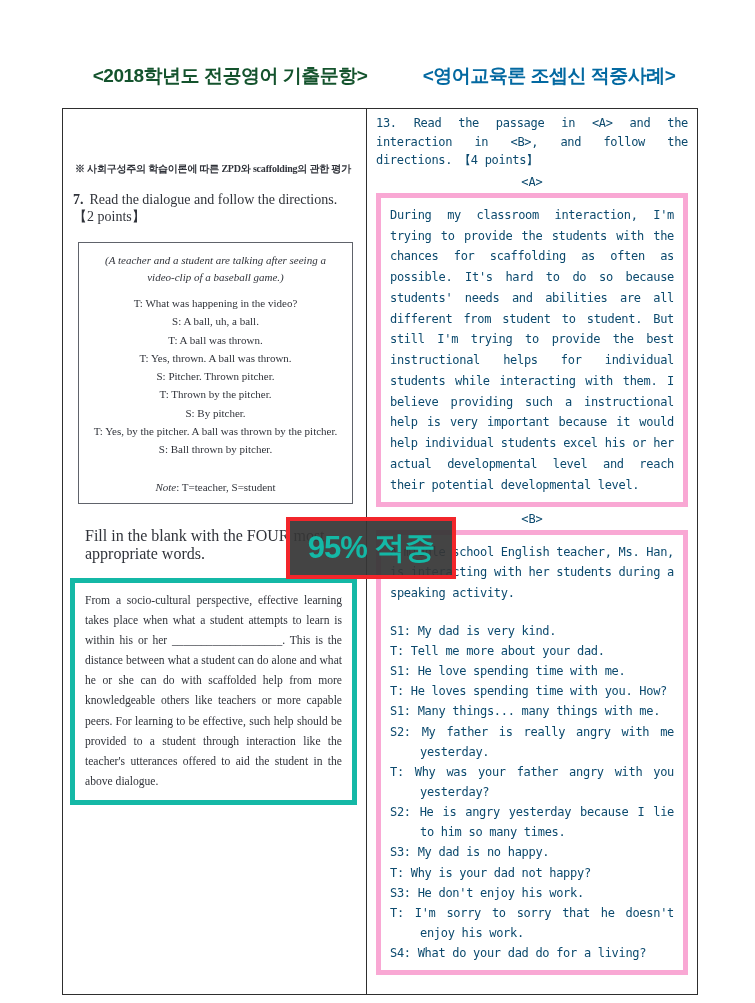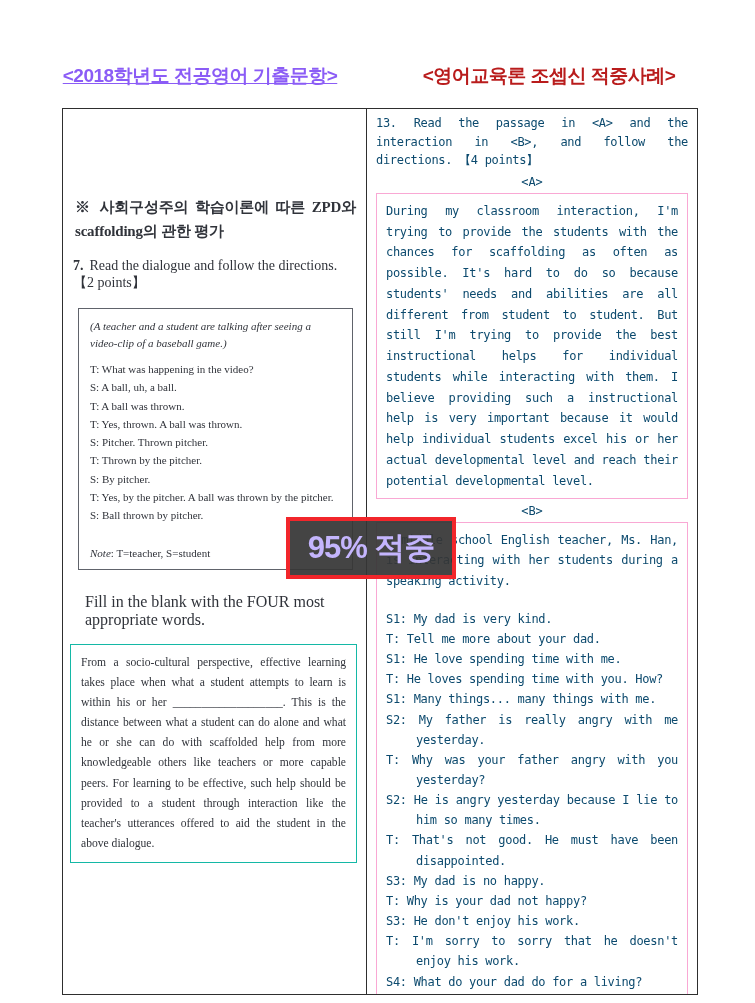--- a/index.html
+++ b/index.html
@@ -4,57 +4,57 @@
 <style>
   html,body{margin:0;padding:0;}
   body{
     width:755px;height:1003px;position:relative;background:#ffffff;
     font-family:"Liberation Serif","DejaVu Serif",serif;color:#30333a;
     overflow:hidden;
   }
   
   .hdr{position:absolute;top:63px;font-family:"Liberation Sans","DejaVu Sans",sans-serif;
        font-weight:bold;font-size:19px;letter-spacing:-0.5px;text-align:center;white-space:nowrap;}
-  .hdr-left{left:48px;width:304px;color:#8b5cf6;text-decoration:underline;}
-  .hdr-right{left:398px;width:302px;color:#b91c1c;}
+  .hdr-left{left:78px;width:304px;color:#14532d;}
+  .hdr-right{left:398px;width:302px;color:#0369a1;}
   
   .sheet{position:absolute;left:62px;top:108px;width:636px;height:887px;
          border:1px solid #2e2e2e;display:flex;box-sizing:border-box;background:#fff;}
   .col-left{width:304px;border-right:1px solid #2e2e2e;box-sizing:border-box;overflow:hidden;}
   .col-right{flex:1;box-sizing:border-box;overflow:hidden;padding:5px 9px 0 9px;
              font-family:"DejaVu Sans Mono","Liberation Mono",monospace;
              font-size:12px;color:#0c4a6e;}
   
-  .topic-heading{margin:86px 10px 0 12px;font-weight:bold;font-size:15px;line-height:1.6;
+  .topic-heading{margin:52px 10px 0 12px;font-weight:bold;font-size:10px;line-height:1.6;
                  text-align:justify;letter-spacing:-0.2px;}
   .q7-line{margin:15px 8px 16px 10px;font-size:14px;}
   .q7-line .qnum{font-weight:bold;margin-right:6px;}
   .dlg-box{margin:11px 13px 0 15px;border:1px solid #60636b;padding:9px 11px 6px 11px;
-           font-size:11px;line-height:1.66;}
+           font-size:11px;line-height:1.66;text-align:center;}
   .stage-dir{font-style:italic;margin-bottom:9px;line-height:1.5;}
   .dlg-line{white-space:normal;}
   .dlg-note{margin-top:20px;font-size:11px;}
   .dlg-note .note-word{font-style:italic;}
   .fill-line{margin:23px 8px 0 22px;font-size:16px;}
-  .psg-box{margin:15px 9px 0 7px;border:1px solid #14b8a6;padding:8px 10px;
+  .psg-box{margin:15px 9px 0 7px;border:5px solid #14b8a6;padding:8px 10px;
            font-size:11.6px;line-height:1.74;text-align:justify;}
   
   .q13{line-height:1.55;text-align:justify;letter-spacing:-0.3px;}
   .sec-label{text-align:center;margin:5px 0 4px 0;}
-  .boxA,.boxB{border:1px solid #f9a8d4;padding:7px 9px;line-height:1.73;
+  .boxA,.boxB{border:5px solid #f9a8d4;padding:7px 9px;line-height:1.73;
               text-align:justify;letter-spacing:-0.3px;}
   .boxB{line-height:1.68;}
   .boxB .intro{text-align:justify;margin-bottom:18px;}
   .b-line{padding-left:30px;text-indent:-30px;text-align:justify;}
   
   .badge{position:absolute;left:286px;top:517px;width:170px;height:62px;box-sizing:border-box;
          border:4px solid #f2262b;background:rgba(54,54,54,0.93);z-index:9;
          display:flex;align-items:center;justify-content:center;
          font-family:"Liberation Sans","DejaVu Sans",sans-serif;font-weight:bold;
-         font-size:31px;color:#c4b5fd;letter-spacing:-1px;white-space:nowrap;}
+         font-size:31px;color:#14b8a6;letter-spacing:-1px;white-space:nowrap;}
 </style>
 </head>
 <body>
 
 <div class="hdr hdr-left">&lt;2018학년도 전공영어 기출문항&gt;</div>
 <div class="hdr hdr-right">&lt;영어교육론 조셉신 적중사례&gt;</div>
 
 <div class="sheet">
 
   <div class="col-left">
@@ -101,21 +101,20 @@
       <div class="intro">A middle school English teacher, Ms. Han, is interacting with her students during a speaking activity.</div>
       <div>
           <div class="b-line">S1: My dad is very kind.</div>
           <div class="b-line">T: Tell me more about your dad.</div>
           <div class="b-line">S1: He love spending time with me.</div>
           <div class="b-line">T: He loves spending time with you. How?</div>
           <div class="b-line">S1: Many things... many things with me.</div>
           <div class="b-line">S2: My father is really angry with me yesterday.</div>
           <div class="b-line">T:  Why  was  your  father  angry  with  you yesterday?</div>
           <div class="b-line">S2: He is angry yesterday because I lie to him so many times.</div>
-          <div class="b-line">T:  That's  not  good.  He  must  have  been disappointed.</div>
           <div class="b-line">S3: My dad is no happy.</div>
           <div class="b-line">T: Why is your dad not happy?</div>
           <div class="b-line">S3: He don't enjoy his work.</div>
           <div class="b-line">T: I'm sorry to sorry that he doesn't enjoy his work.</div>
           <div class="b-line">S4: What do your dad do for a living?</div>
         </div>
     </div>
 
   </div>
 </div>

